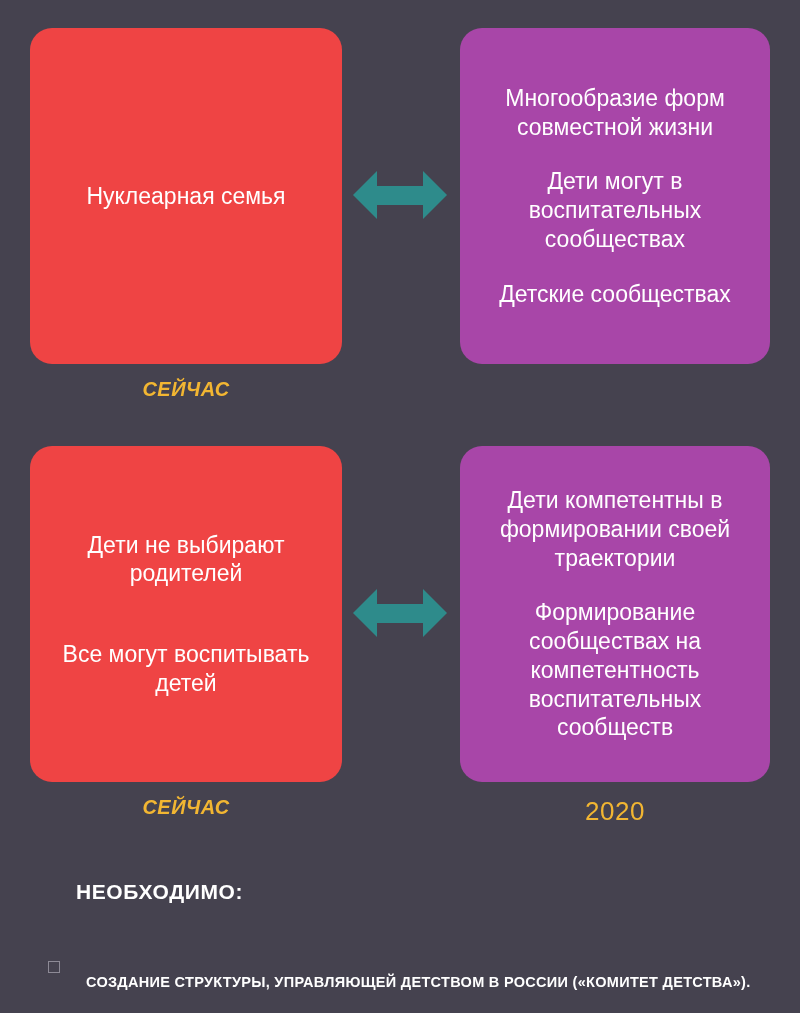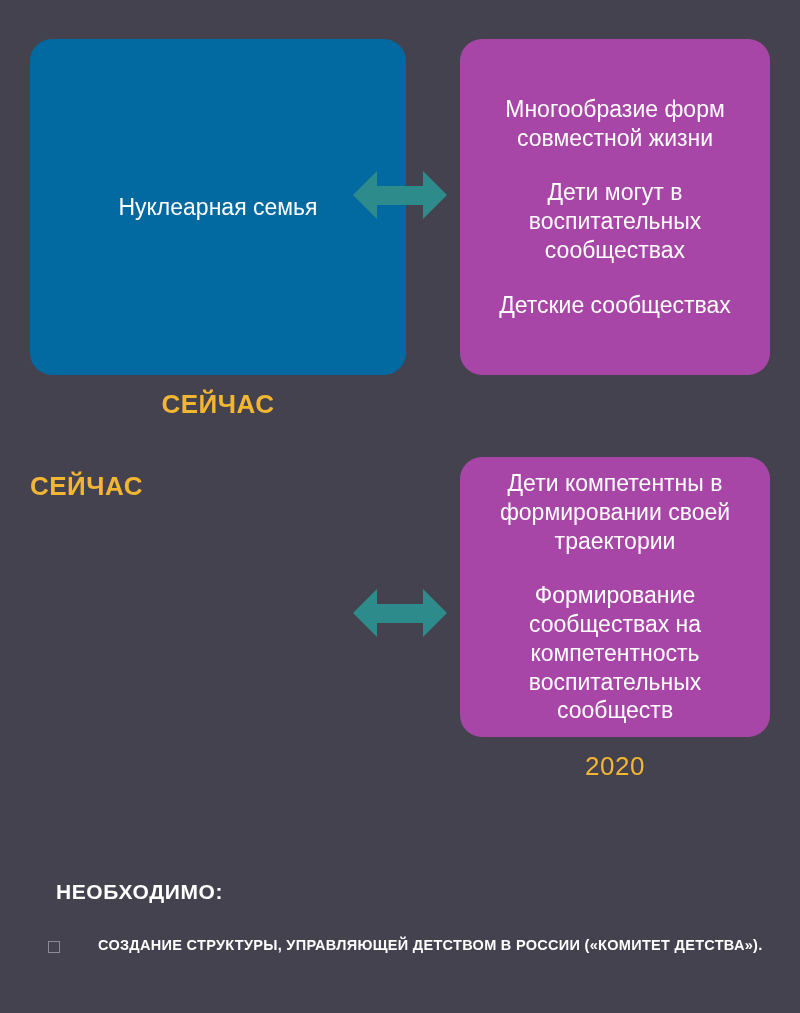--- a/index.html
+++ b/index.html
@@ -26,69 +26,69 @@
     display: flex;
     flex-direction: row;
     align-items: flex-start;
     justify-content: space-between;
   }
   .row-1 { top: 28px; }
   .row-2 { top: 446px; }
 
   .col {
     position: relative;
-    margin-top: 11px;
   }
   .col-left { margin-left: 30px; }
   .col-right { margin-right: 30px; }
 
   .card {
     border-radius: 22px;
     box-sizing: border-box;
     display: flex;
     flex-direction: column;
     align-items: center;
     justify-content: center;
     text-align: center;
     color: #ffffff;
     padding: 18px 20px;
   }
   .card-teal {
-    background: #0369a1;
-    width: 376px;
+    background: #ef4444;
+    width: 312px;
   }
   .card-purple {
     background: #a846a8;
     width: 310px;
   }
   .card-1 { height: 336px; }
   .card-2 { height: 336px; }
   .card-3 { height: 336px; }
-  .card-4 { height: 280px; }
+  .card-4 { height: 336px; }
 
   .card p {
     margin: 0;
     font-size: 23px;
     line-height: 1.25;
     font-weight: 400;
   }
   .card .gap-md { margin-top: 26px; }
 
   .card-purple p { font-size: 23px; }
 
   .label {
     text-align: center;
     color: #f2b632;
     font-size: 26px;
     margin-top: 14px;
     letter-spacing: 0.5px;
   }
   .label-now {
+    font-style: italic;
     font-weight: bold;
-    font-size: 26px;
+    font-size: 20px;
   }
   .label-year {
     font-size: 26px;
   }
   .arrow-wrap {
     position: absolute;
     width: 94px;
     height: 60px;
   }
   .arrow-1 { left: 353px; top: 165px; }
@@ -123,32 +123,32 @@
     border-left: 24px solid #2e8b8b;
   }
 
   .footer {
     position: absolute;
     left: 0;
     top: 880px;
     width: 800px;
   }
   .footer-title {
-    margin-left: 56px;
+    margin-left: 76px;
     color: #ffffff;
     font-size: 21px;
     font-weight: bold;
     letter-spacing: 0.6px;
   }
   .footer-bullet-row {
     display: flex;
-    flex-direction: row;
+    flex-direction: column;
     align-items: flex-start;
     margin-left: 48px;
-    margin-top: 32px;
+    margin-top: 52px;
   }
   .bullet-marker {
     width: 10px;
     height: 10px;
     border: 1px solid #8d8a96;
     margin-top: 5px;
     flex: 0 0 auto;
   }
   .footer-bullet-text {
     margin-left: 38px;
@@ -185,20 +185,24 @@
 
   <div class="arrow-wrap arrow-1">
     <div class="arrow-bar"></div>
     <div class="arrow-head-left"></div>
     <div class="arrow-head-right"></div>
   </div>
 
   <div class="row row-2">
 
     <div class="col col-left">
+      <div class="card card-teal card-3">
+        <p>Дети не выбирают родителей</p>
+        <p class="gap-md" style="margin-top:52px">Все могут воспитывать детей</p>
+      </div>
       <div class="label label-now">СЕЙЧАС</div>
     </div>
 
     <div class="col col-right">
       <div class="card card-purple card-4">
         <p>Дети компетентны в формировании своей траектории</p>
         <p class="gap-md">Формирование сообществах на компетентность воспитательных сообществ</p>
       </div>
       <div class="label label-year">2020</div>
     </div>

